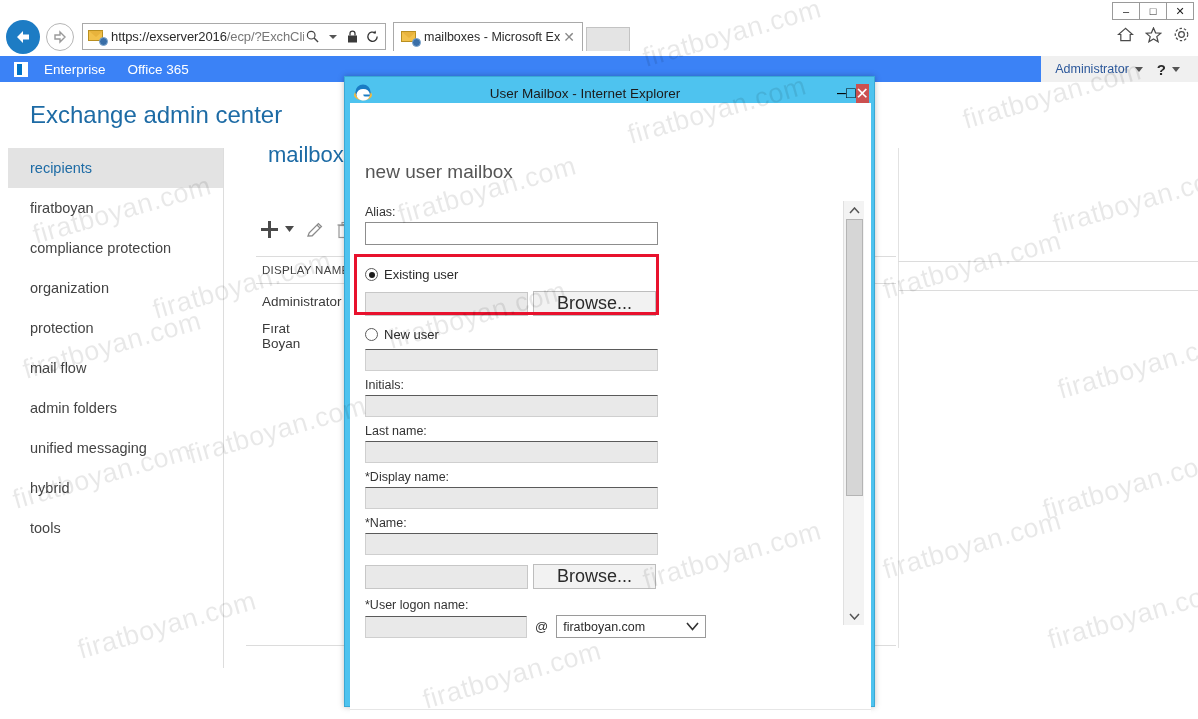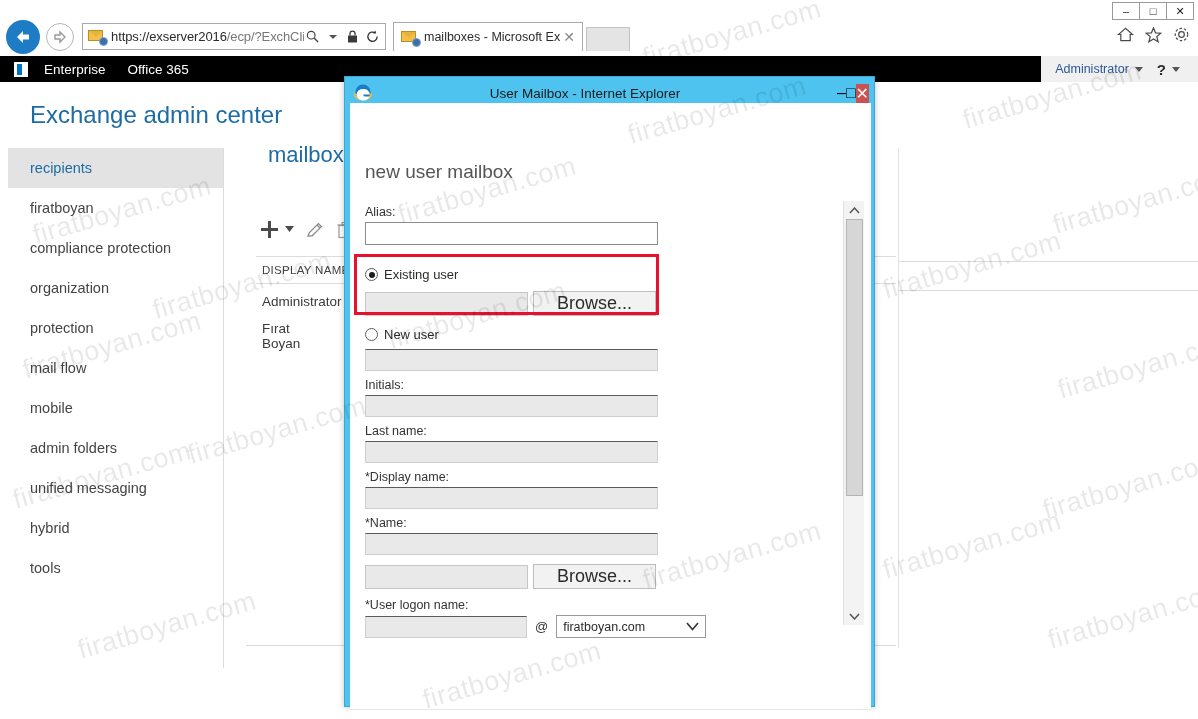--- a/index.html
+++ b/index.html
@@ -90,21 +90,21 @@
     margin-left:-1px; background:#ffffff;
     display:flex;align-items:center;justify-content:center;
     font-size: 11px; color:#222; font-family:"Liberation Sans",sans-serif;
   }
   .ie-tools { position:absolute; right:8px; top:26px; display:flex; gap:11px; align-items:center;}
   .ie-tools .ic { color:#4a4a4a; }
 
   
   .suitebar {
     position: absolute; left: 0; top: 56px; width: 1198px; height: 26px;
-    background: #000000; color: #ffffff;
+    background: #3b82f6; color: #ffffff;
     display: flex; align-items: center;
   }
   .suite-waffle {
     width: 14px; height: 15px; margin-left: 14px; margin-right: 16px;
     background: #ffffff; position: relative; flex:0 0 auto;
   }
   .suite-waffle:after{
     content:""; position:absolute; left:3px; top:2px; width:5px; height:11px; background:#0072c6;
   }
   .suite-link { font-size: 13.5px; margin-right: 22px; white-space:nowrap; }
@@ -348,23 +348,20 @@
           <span>compliance protection</span>
         </div>
       <div class="nav-item">
           <span>organization</span>
         </div>
       <div class="nav-item">
           <span>protection</span>
         </div>
       <div class="nav-item">
           <span>mail flow</span>
-        </div>
-      <div class="nav-item">
-          <span>mobile</span>
         </div>
       <div class="nav-item">
           <span>admin folders</span>
         </div>
       <div class="nav-item">
           <span>unified messaging</span>
         </div>
       <div class="nav-item">
           <span>hybrid</span>
         </div>

